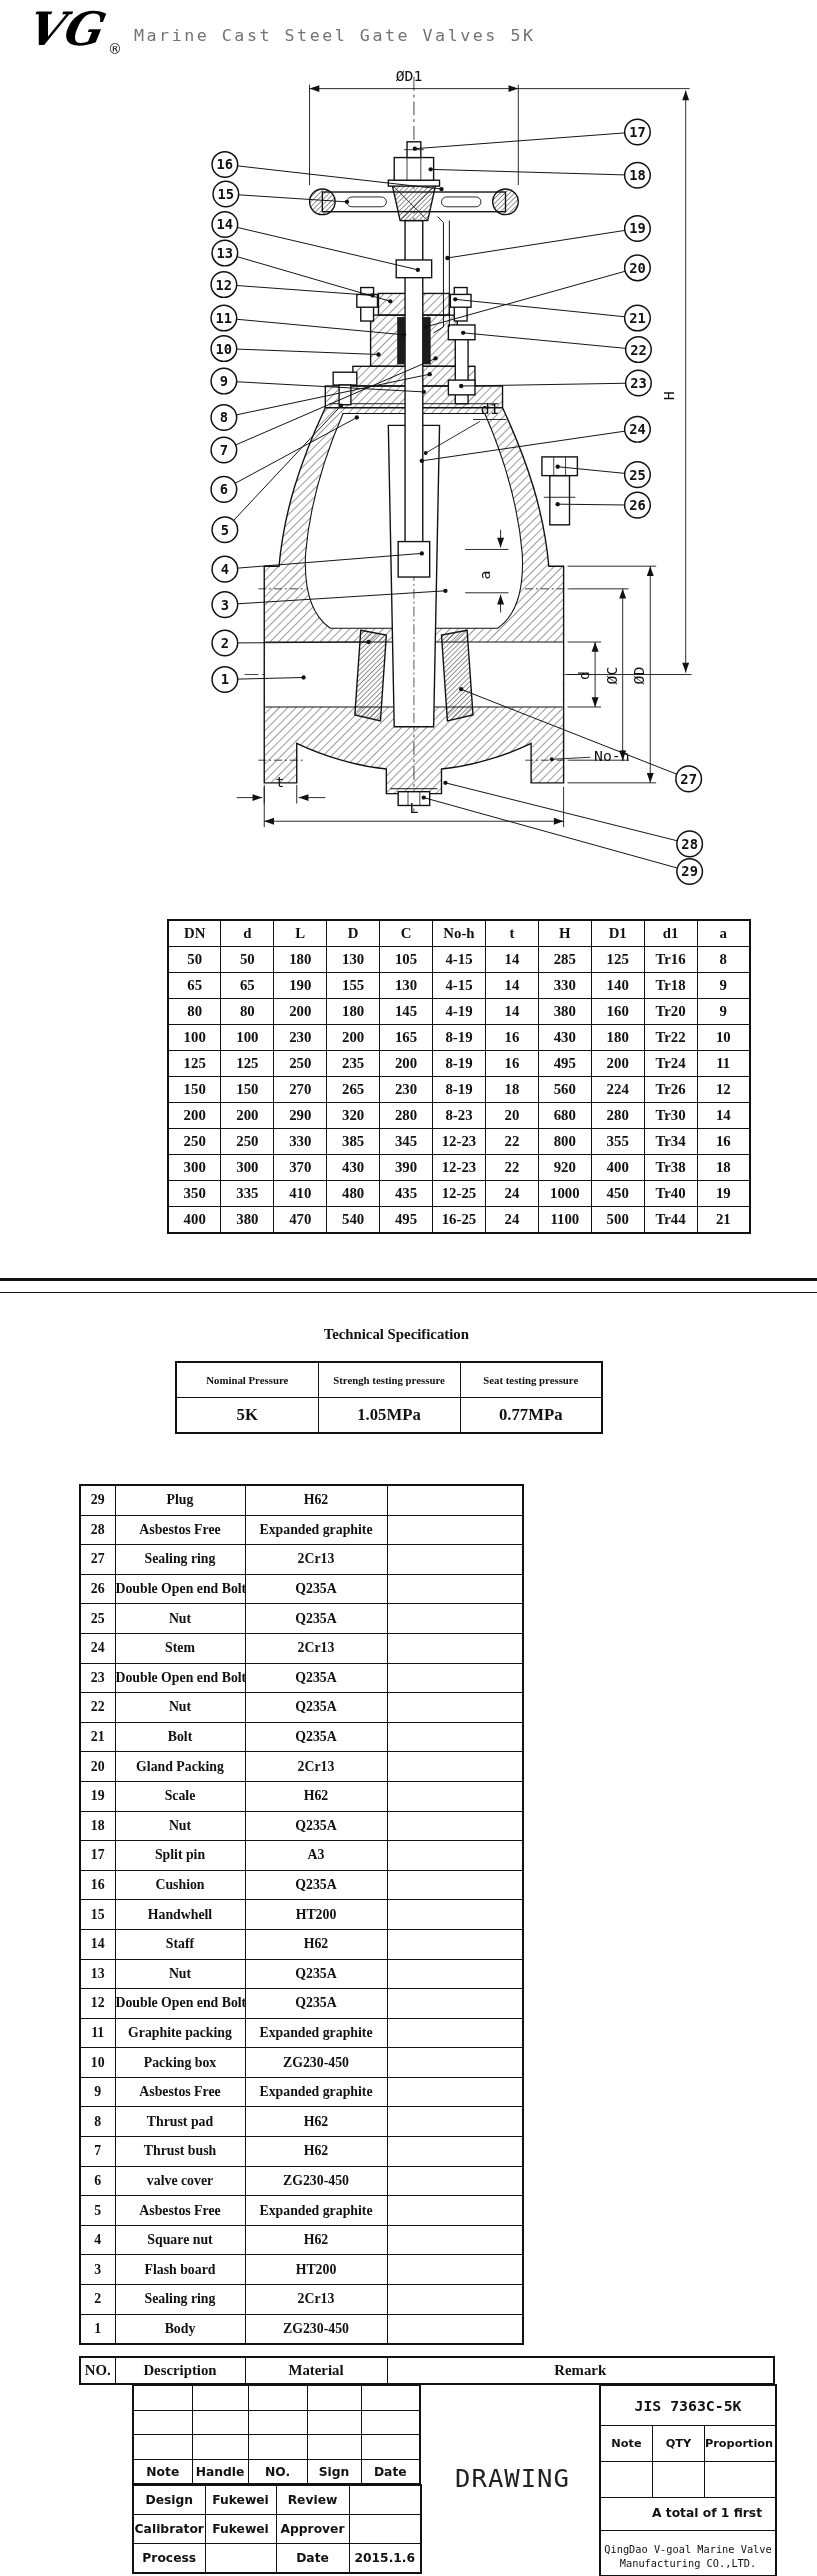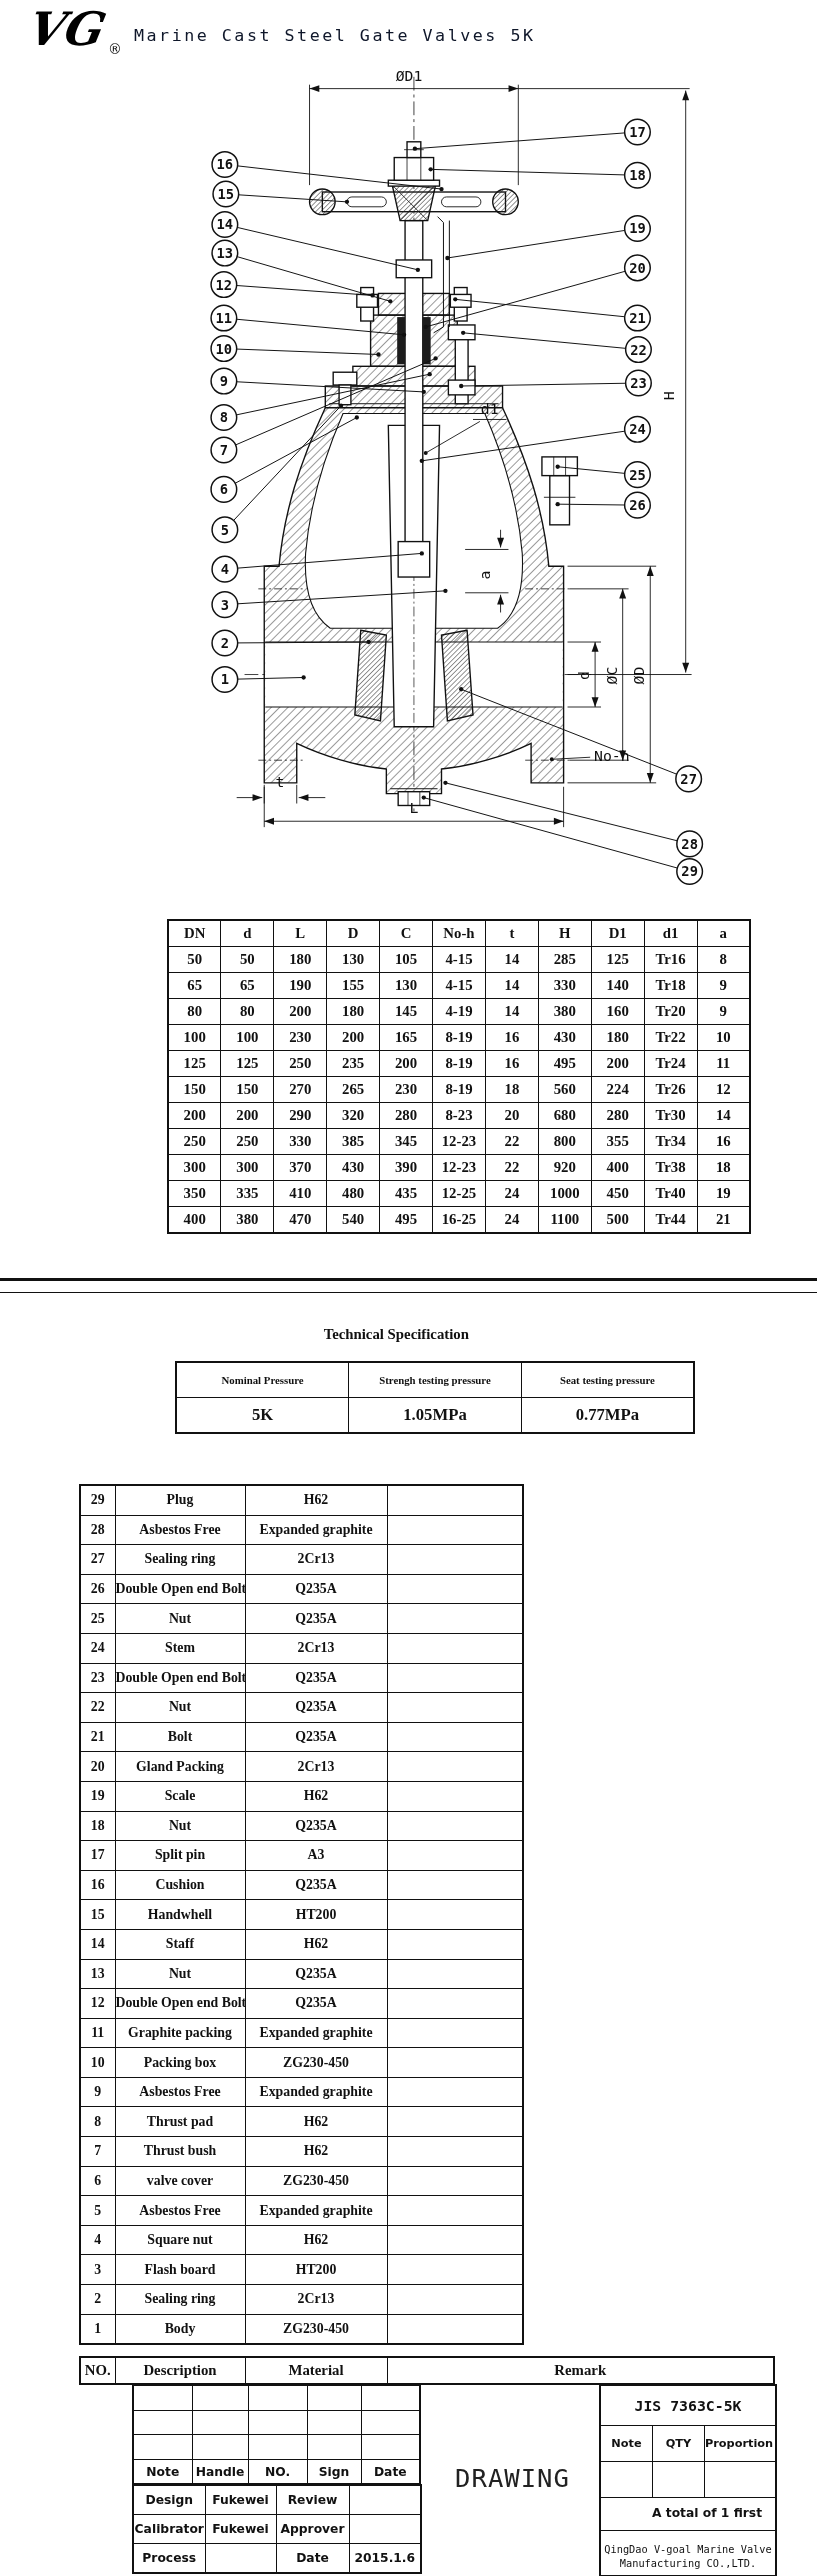--- a/index.html
+++ b/index.html
@@ -3,33 +3,33 @@
 <meta charset="utf-8">
 <style>
   html,body{margin:0;padding:0;background:#888;}
   .sheet{position:relative;width:818px;height:2576px;background:#ffffff;color:#111;
          font-family:"Liberation Serif",serif;overflow:hidden;}
   
   .logo{position:absolute;left:29.6px;top:2px;font-family:"DejaVu Serif",serif;
         font-style:italic;font-weight:bold;font-size:46px;transform:skewX(-12deg);color:#000;}
   .reg{position:absolute;left:108px;top:41px;font-size:13.8px;font-family:"DejaVu Sans",sans-serif;}
   .main-title{position:absolute;left:134px;top:24.6px;font-family:"DejaVu Sans Mono",monospace;
-        font-size:16.7px;letter-spacing:2.5px;color:#0f172a;white-space:nowrap;}
+        font-size:16.7px;letter-spacing:2.5px;color:#737373;white-space:nowrap;}
   svg.draw{position:absolute;left:0;top:0;}
   
   table{border-collapse:collapse;table-layout:fixed;}
   td,th{border:1.5px solid #111;padding:0;text-align:center;overflow:hidden;white-space:nowrap;
         font-weight:bold;vertical-align:middle;}
   .dim-table{position:absolute;left:167px;top:919px;width:584px;font-size:14.8px;border:2.5px solid #111;}
   .dim-table th,.dim-table td{height:25px;}
   .divider-a{position:absolute;left:0;top:1278px;width:818px;height:3px;background:#111;}
   .divider-b{position:absolute;left:0;top:1292px;width:818px;height:1px;background:#111;}
   .spec-title{position:absolute;left:144px;top:1326px;width:325px;text-align:right;
         font-size:14.8px;font-weight:bold;}
-  .spec-table{position:absolute;left:175px;top:1361px;width:520px;border:2.5px solid #111;}
+  .spec-table{position:absolute;left:175px;top:1361px;width:428px;border:2.5px solid #111;}
   .spec-table .hdr td{height:34px;font-size:10.8px;}
   .spec-table .val td{height:34px;font-size:16.7px;}
   .parts-table{position:absolute;left:79px;top:1484px;width:443px;font-size:13.8px;border:2px solid #111;}
   .parts-table td{height:28.6px;}
   .parts-footer{position:absolute;left:79px;top:2356px;width:694px;font-size:14.8px;border:2px solid #111;}
   .parts-footer td{height:24.6px;}
   .tb-left-top{position:absolute;left:132px;top:2384px;width:288px;font-size:12.3px;
         font-family:"DejaVu Sans",sans-serif;border:2px solid #111;}
   .tb-left-top td{height:23.6px;font-weight:bold;}
   .tb-left-bot{position:absolute;left:132px;top:2484px;width:288px;font-size:12.3px;

